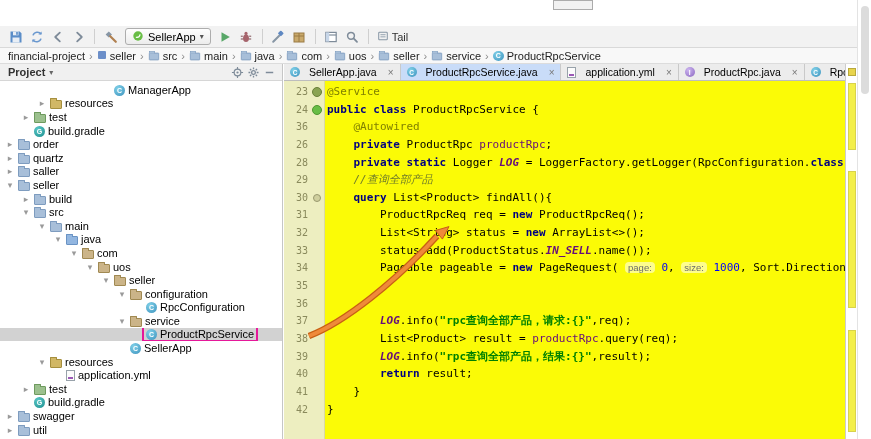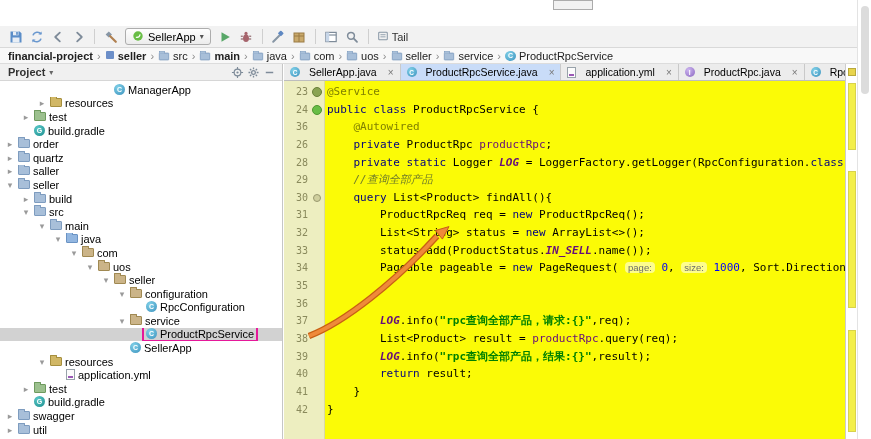--- a/index.html
+++ b/index.html
@@ -20,35 +20,35 @@
   .run-config{height:17px;display:flex;align-items:center;gap:4px;padding:0 6px;margin:0 3px;
     background:linear-gradient(#FEFEFE,#ECECEC);border:1px solid #ADADAD;border-radius:3px;font-size:11px}
   .rc-caret{font-size:8px;color:#555}
   .tail-item{display:flex;align-items:center;gap:3px;margin-left:2px;font-size:11px;color:#333}
 
   
   .breadcrumb{position:absolute;left:0;top:48px;width:857px;height:16px;background:#F8F8F8;
     border-bottom:1px solid #DCDCDC;display:flex;align-items:center;padding-left:8px;gap:4px;
     font-size:11px;color:#222;white-space:nowrap;overflow:hidden}
   .bc-item{display:inline-flex;align-items:center;gap:3px}
-  .bc-item.bold .bc-label{font-weight:bold}
+  .bc-item.bold .bc-label{font-weight:normal}
   .bc-sep{color:#8A8A8A;font-size:11px}
 
   
   .project-panel{position:absolute;left:0;top:64px;width:283px;bottom:0;background:#fff;border-right:1px solid #C6C6C6}
   .panel-header{height:17px;background:#F0F0F0;border-bottom:1px solid #D6D6D6;display:flex;align-items:center;padding:0 5px 0 8px}
   .panel-title{font-weight:bold;color:#333}
   .panel-caret{font-size:8px;color:#666;margin-left:4px}
   .ph-spacer{flex:1}
   .ph-icon{width:16px;height:15px;display:flex;align-items:center;justify-content:center}
   .tree{position:absolute;left:0;top:17px;right:0;bottom:0;overflow:hidden;padding-top:2px}
   .trow{height:13.6px;display:flex;align-items:center;white-space:nowrap;overflow:hidden}
   .trow.selected{background:#D2D2D2}
   .arrow{display:inline-block;width:12px;text-align:center;font-size:9px;color:#9A9A9A;flex:0 0 12px}
-  .lblwrap{display:inline-flex;align-items:flex-start;gap:3px;padding:0 2px}
+  .lblwrap{display:inline-flex;align-items:flex-end;gap:3px;padding:0 2px}
   .lblwrap.annot{outline:2px solid #E5189A;outline-offset:0px}
   .tlabel{font-size:11px;color:#000}
 
   
   .ball{width:11px;height:11px;border-radius:50%;display:inline-flex;align-items:center;justify-content:center;
     font-family:"Liberation Sans",sans-serif;font-size:7px;font-weight:bold;color:#fff;flex:0 0 11px}
   .ball-class{background:radial-gradient(circle at 35% 30%,#7FD0E8,#3E93BE)}
   .ball-iface{background:radial-gradient(circle at 35% 30%,#CDB6F0,#8A66C0)}
   .ball-gradle{background:radial-gradient(circle at 35% 30%,#57C7C7,#1F8F8F)}
   .folder{position:relative;display:inline-block;width:12px;height:9px;background:#A8BFD9;border:1px solid #7E9CBF;border-radius:1px;flex:0 0 12px;margin-top:1px}
@@ -76,21 +76,21 @@
   .cl{position:relative;height:17.65px;line-height:17.65px}
   .lnum{position:absolute;left:0;top:0;width:24px;text-align:right;font-size:10px;color:#8A8A5C;
     font-family:"DejaVu Sans Mono","Liberation Mono",monospace}
   .gi{position:absolute;left:28px;top:4px;width:10px;height:10px;border-radius:50%}
   .g-spring-bean-icon{background:#8AA352;border:1px solid #6A7F3A}
   .g-spring-boot-run-icon{background:#68BD45;border:1px solid #4E9630}
   .g-bean-method-icon{background:#CFCF9E;border:1px solid #99996F;width:8px;height:8px;left:29px;top:5px}
   .codetext{position:absolute;left:43px;top:0;white-space:pre;font-size:11px;
     font-family:"DejaVu Sans Mono","Liberation Mono",monospace}
   .s-pl{color:#000}
-  .s-kw{color:#000080;font-weight:normal}
+  .s-kw{color:#000080;font-weight:bold}
   .s-an{color:#808000}
   .s-fd{color:#660E7A}
   .s-sf{color:#660E7A;font-weight:bold;font-style:italic}
   .s-sm{color:#000;}
   .s-cm{color:#6F7B2A;font-style:italic}
   .s-st{color:#008000;font-weight:bold}
   .s-nm{color:#0000FF}
   .s-hint{background:rgba(255,255,255,.55);color:#6B6B6B;border-radius:4px;padding:0 3px;
     font-family:"Liberation Sans",sans-serif;font-size:9.5px}
 

